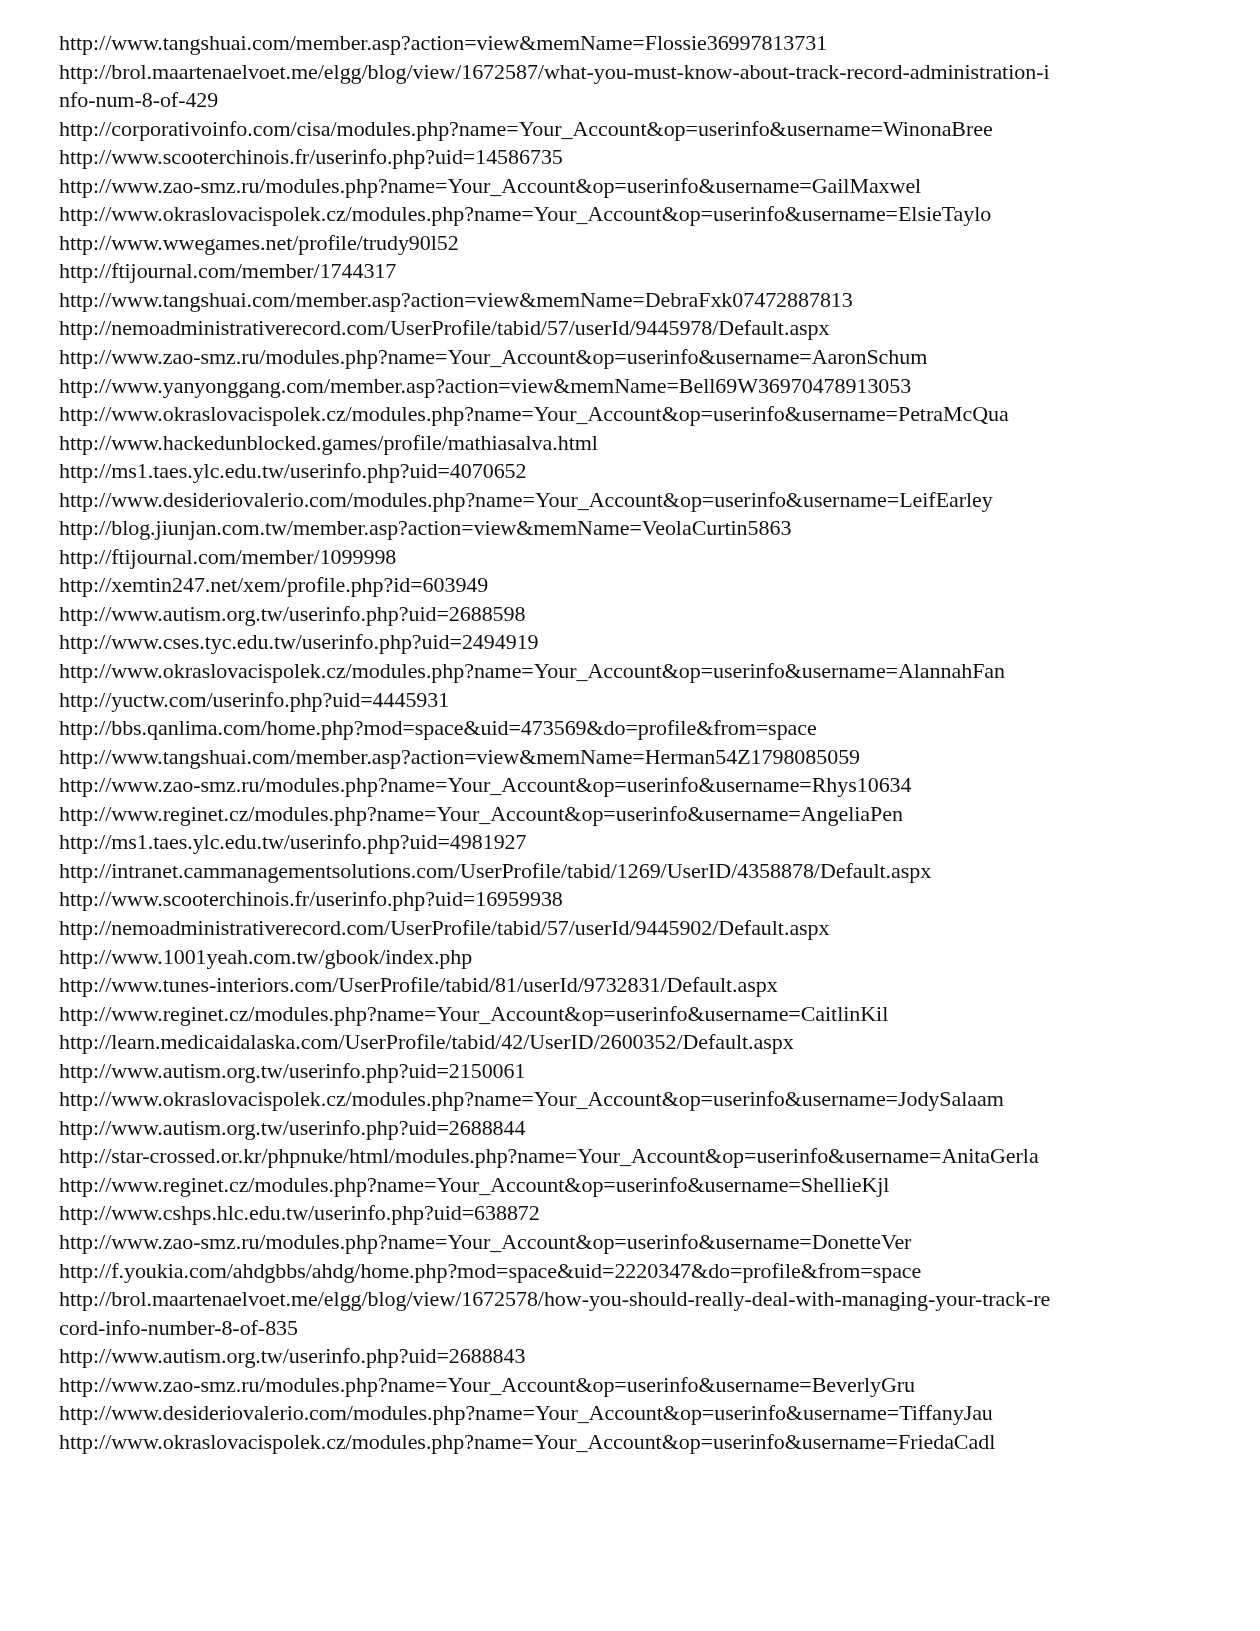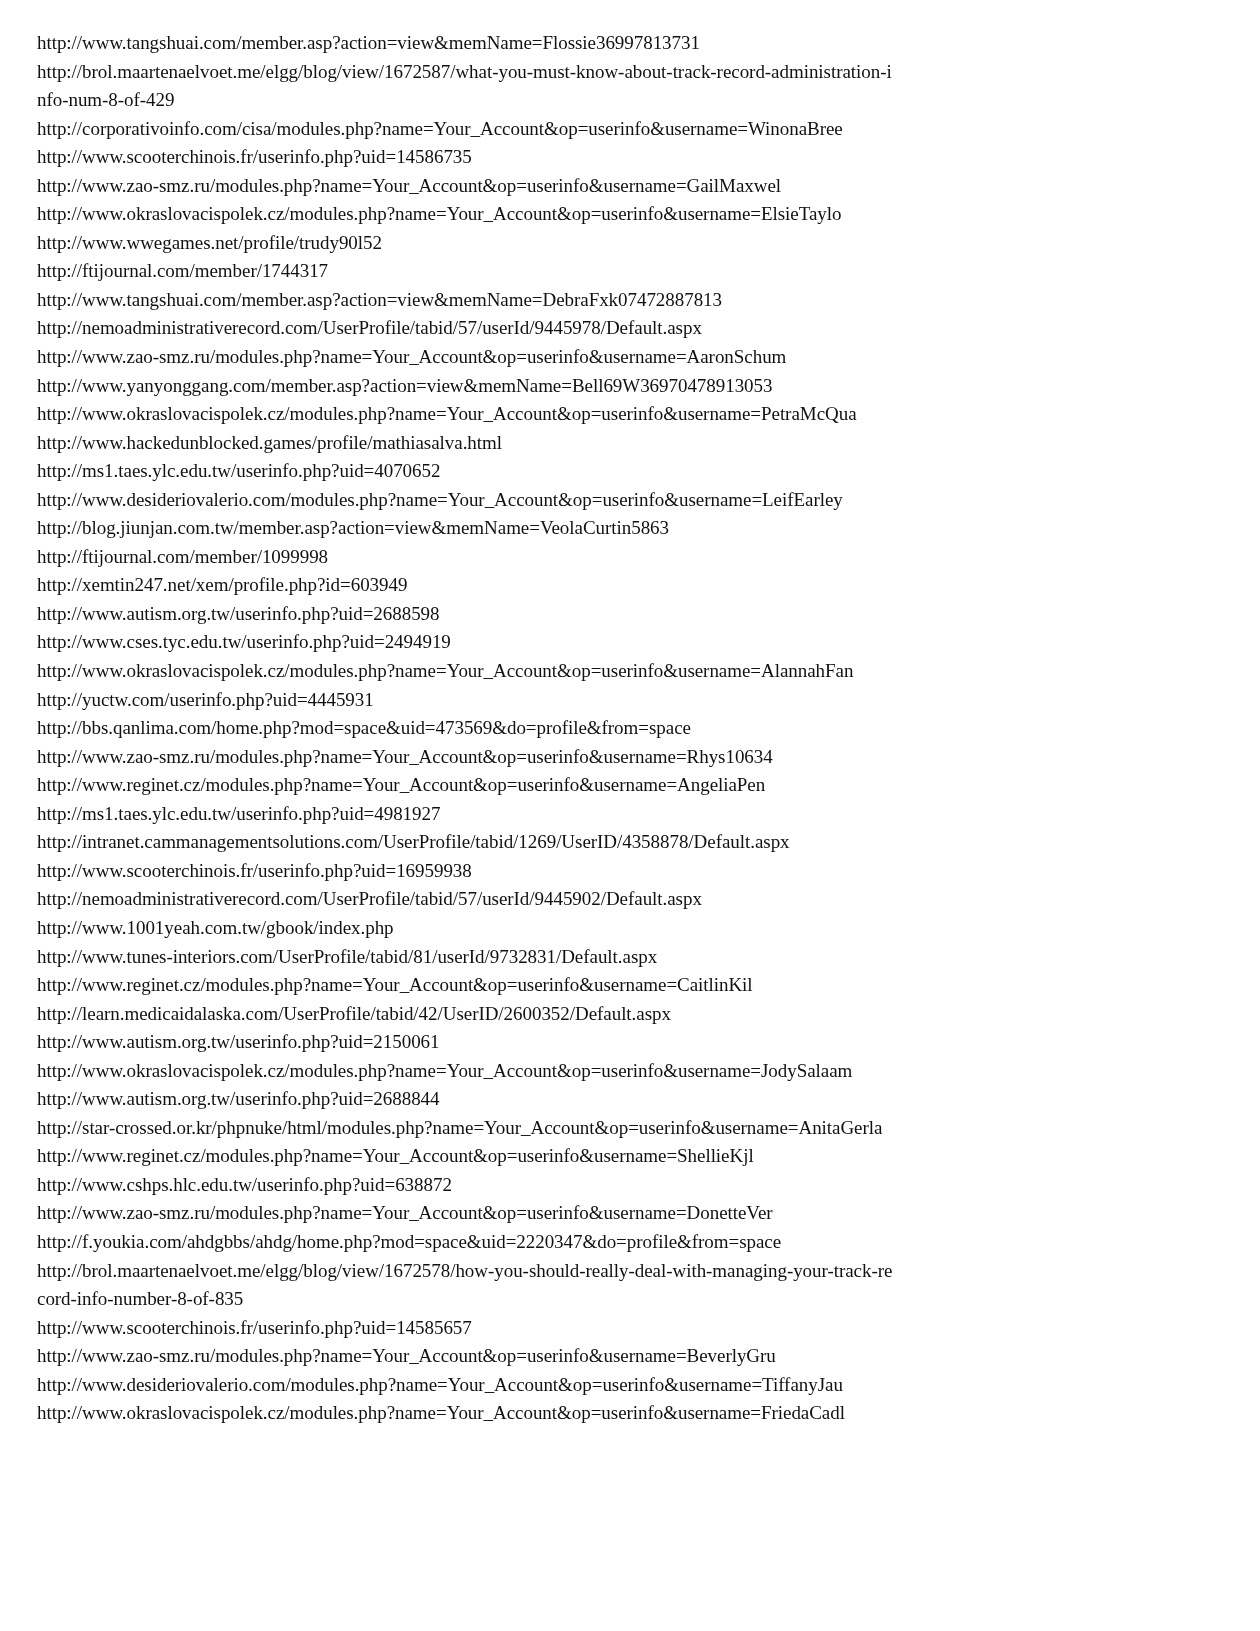--- a/index.html
+++ b/index.html
@@ -8,25 +8,25 @@
       background: #ffffff;
     }
     body {
       width: 1260px;
       height: 1631px;
       overflow: hidden;
       position: relative;
     }
     .document {
       position: absolute;
-      left: 37px;
+      left: 59px;
       top: 29px;
       width: 1110px;
       font-family: "Liberation Serif", "DejaVu Serif", serif;
-      font-size: 19px;
+      font-size: 22px;
       line-height: 28.55px;
       color: #111111;
       letter-spacing: -0.05px;
     }
     .url-line {
       display: block;
       white-space: nowrap;
     }
   </style>
 </head>
@@ -51,37 +51,38 @@
   <span class="url-line">http://ms1.taes.ylc.edu.tw/userinfo.php?uid=4070652</span>
   <span class="url-line">http://www.desideriovalerio.com/modules.php?name=Your_Account&amp;op=userinfo&amp;username=LeifEarley</span>
   <span class="url-line">http://blog.jiunjan.com.tw/member.asp?action=view&amp;memName=VeolaCurtin5863</span>
   <span class="url-line">http://ftijournal.com/member/1099998</span>
   <span class="url-line">http://xemtin247.net/xem/profile.php?id=603949</span>
   <span class="url-line">http://www.autism.org.tw/userinfo.php?uid=2688598</span>
   <span class="url-line">http://www.cses.tyc.edu.tw/userinfo.php?uid=2494919</span>
   <span class="url-line">http://www.okraslovacispolek.cz/modules.php?name=Your_Account&amp;op=userinfo&amp;username=AlannahFan</span>
   <span class="url-line">http://yuctw.com/userinfo.php?uid=4445931</span>
   <span class="url-line">http://bbs.qanlima.com/home.php?mod=space&amp;uid=473569&amp;do=profile&amp;from=space</span>
+  <span class="url-line">http://www.tangshuai.com/member.asp?action=view&amp;memName=Herman54Z1798085059</span>
   <span class="url-line">http://www.zao-smz.ru/modules.php?name=Your_Account&amp;op=userinfo&amp;username=Rhys10634</span>
   <span class="url-line">http://www.reginet.cz/modules.php?name=Your_Account&amp;op=userinfo&amp;username=AngeliaPen</span>
   <span class="url-line">http://ms1.taes.ylc.edu.tw/userinfo.php?uid=4981927</span>
   <span class="url-line">http://intranet.cammanagementsolutions.com/UserProfile/tabid/1269/UserID/4358878/Default.aspx</span>
   <span class="url-line">http://www.scooterchinois.fr/userinfo.php?uid=16959938</span>
   <span class="url-line">http://nemoadministrativerecord.com/UserProfile/tabid/57/userId/9445902/Default.aspx</span>
   <span class="url-line">http://www.1001yeah.com.tw/gbook/index.php</span>
   <span class="url-line">http://www.tunes-interiors.com/UserProfile/tabid/81/userId/9732831/Default.aspx</span>
   <span class="url-line">http://www.reginet.cz/modules.php?name=Your_Account&amp;op=userinfo&amp;username=CaitlinKil</span>
   <span class="url-line">http://learn.medicaidalaska.com/UserProfile/tabid/42/UserID/2600352/Default.aspx</span>
   <span class="url-line">http://www.autism.org.tw/userinfo.php?uid=2150061</span>
   <span class="url-line">http://www.okraslovacispolek.cz/modules.php?name=Your_Account&amp;op=userinfo&amp;username=JodySalaam</span>
   <span class="url-line">http://www.autism.org.tw/userinfo.php?uid=2688844</span>
   <span class="url-line">http://star-crossed.or.kr/phpnuke/html/modules.php?name=Your_Account&amp;op=userinfo&amp;username=AnitaGerla</span>
   <span class="url-line">http://www.reginet.cz/modules.php?name=Your_Account&amp;op=userinfo&amp;username=ShellieKjl</span>
   <span class="url-line">http://www.cshps.hlc.edu.tw/userinfo.php?uid=638872</span>
   <span class="url-line">http://www.zao-smz.ru/modules.php?name=Your_Account&amp;op=userinfo&amp;username=DonetteVer</span>
   <span class="url-line">http://f.youkia.com/ahdgbbs/ahdg/home.php?mod=space&amp;uid=2220347&amp;do=profile&amp;from=space</span>
   <span class="url-line">http://brol.maartenaelvoet.me/elgg/blog/view/1672578/how-you-should-really-deal-with-managing-your-track-re</span>
   <span class="url-line">cord-info-number-8-of-835</span>
-  <span class="url-line">http://www.scooterchinois.fr/userinfo.php?uid=14585657</span>
+  <span class="url-line">http://www.autism.org.tw/userinfo.php?uid=2688843</span>
   <span class="url-line">http://www.zao-smz.ru/modules.php?name=Your_Account&amp;op=userinfo&amp;username=BeverlyGru</span>
   <span class="url-line">http://www.desideriovalerio.com/modules.php?name=Your_Account&amp;op=userinfo&amp;username=TiffanyJau</span>
   <span class="url-line">http://www.okraslovacispolek.cz/modules.php?name=Your_Account&amp;op=userinfo&amp;username=FriedaCadl</span>
 </div>
 
 </body></html>

